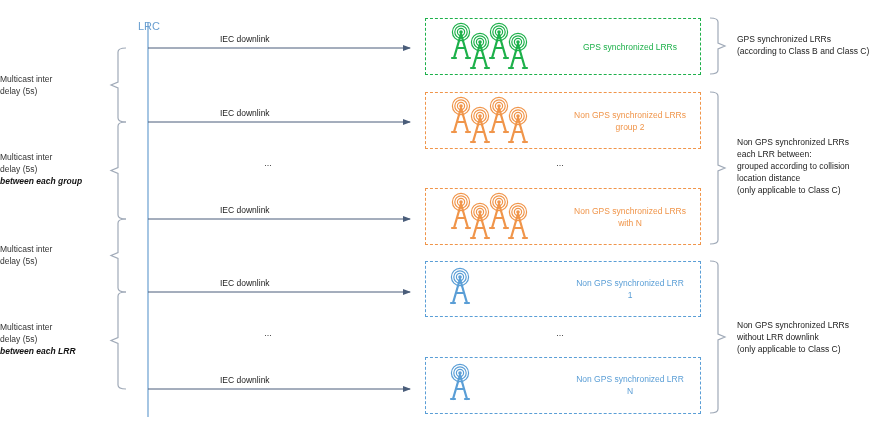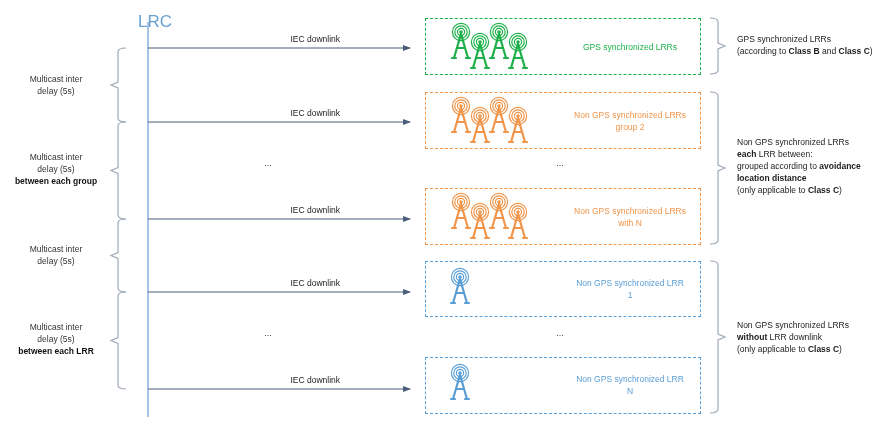--- a/index.html
+++ b/index.html
@@ -1,28 +1,28 @@
 <!DOCTYPE html>
 <html><head>
 <meta charset="utf-8">
 <style>
   html, body { margin: 0; padding: 0; background: #ffffff; }
   body { width: 887px; height: 422px; position: relative; overflow: hidden;
          font-family: "Liberation Sans", "DejaVu Sans", sans-serif; font-size: 9px; color: #222; }
   .abs { position: absolute; }
   svg.canvas { position: absolute; left: 0; top: 0; }
-  .lrc-label { left: 138px; top: 12px; font-size: 17px; color: #6a9fd0; }
-  .dl-label { width: 120px; text-align: right; font-size: 8.5px; color: #222; }
+  .lrc-label { left: 138px; top: 20px; font-size: 11px; color: #6a9fd0; }
+  .dl-label { width: 120px; text-align: left; font-size: 8.5px; color: #222; }
   .dots { font-size: 9px; color: #333; width: 40px; text-align: center; }
-  .left-text { width: 112px; text-align: center; font-size: 8.5px; line-height: 12px; color: #333; }
-  .left-text b { font-weight: bold; color: #111; display: block; }
+  .left-text { width: 112px; text-align: left; font-size: 8.5px; line-height: 12px; color: #333; }
+  .left-text b { font-weight: bold; color: #111; display: block; font-style: italic; }
   .box { border: 1px dashed; box-sizing: border-box; }
   .box-label { font-size: 8.5px; text-align: center; line-height: 12px; width: 140px; }
   .right-text { font-size: 8.5px; line-height: 12px; color: #222; width: 170px; }
-  .right-text b { font-weight: bold; text-align: right; }
+  .right-text b { font-weight: normal; text-align: right; }
 </style>
 </head>
 <body>
 
 <svg class="canvas" width="887" height="422">
   <defs>
     <marker id="arrowhead" markerWidth="8" markerHeight="6" refX="7" refY="3" orient="auto">
       <path d="M0,0 L8,3 L0,6 Z" fill="#4a5d7a"></path>
     </marker>
     <g id="ant">
@@ -214,21 +214,21 @@
   </div>
 </div>
 
 <div class="abs right-text" style="left:737px;top:33px;">
   <span>GPS synchronized LRRs</span><br>
   <span>(according to </span><b>Class B</b><span> and </span><b>Class C</b><span>)</span>
 </div>
 <div class="abs right-text" style="left:737px;top:136px;">
   <span>Non GPS synchronized LRRs</span><br>
   <b>each</b><span> LRR between:</span><br>
-  <span>grouped according to </span><b>avoidance</b><br>
+  <span>grouped according to </span><b>collision</b><br>
   <b>location distance</b><br>
   <span>(only applicable to </span><b>Class C</b><span>)</span>
 </div>
 <div class="abs right-text" style="left:737px;top:319px;">
   <span>Non GPS synchronized LRRs</span><br>
   <b>without</b><span> LRR downlink</span><br>
   <span>(only applicable to </span><b>Class C</b><span>)</span>
 </div>
 
 </body></html>

